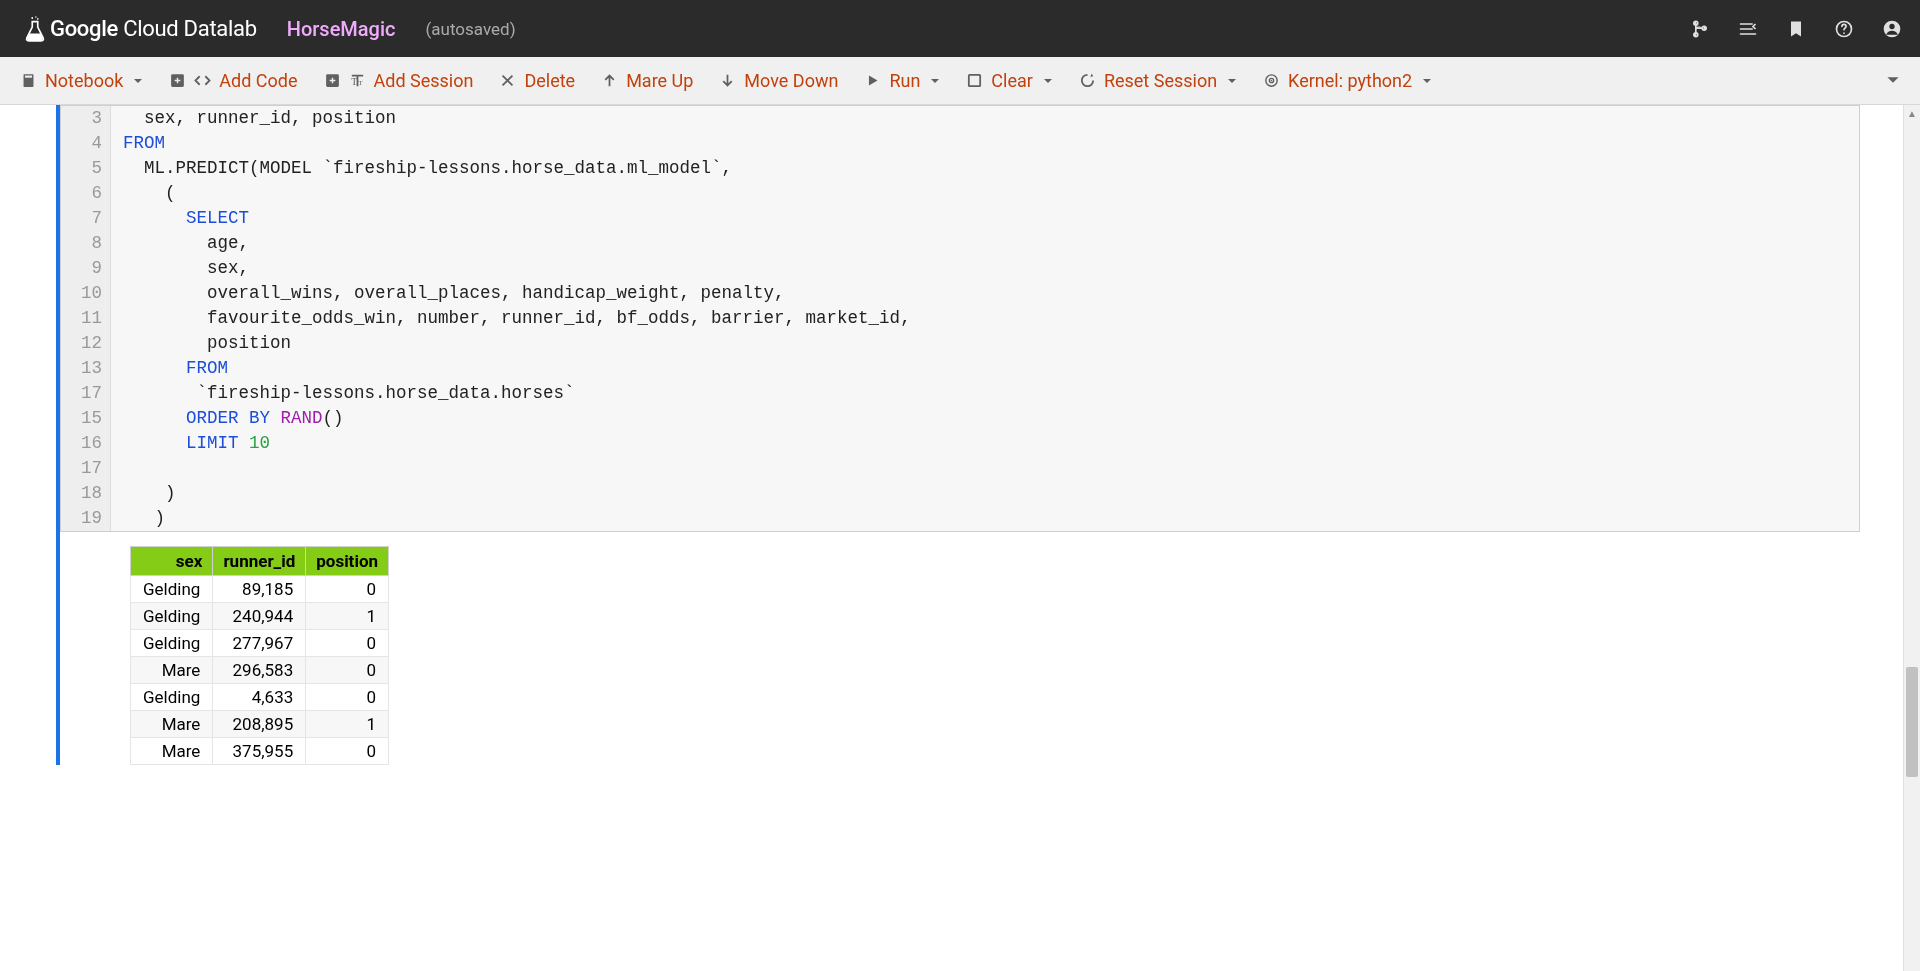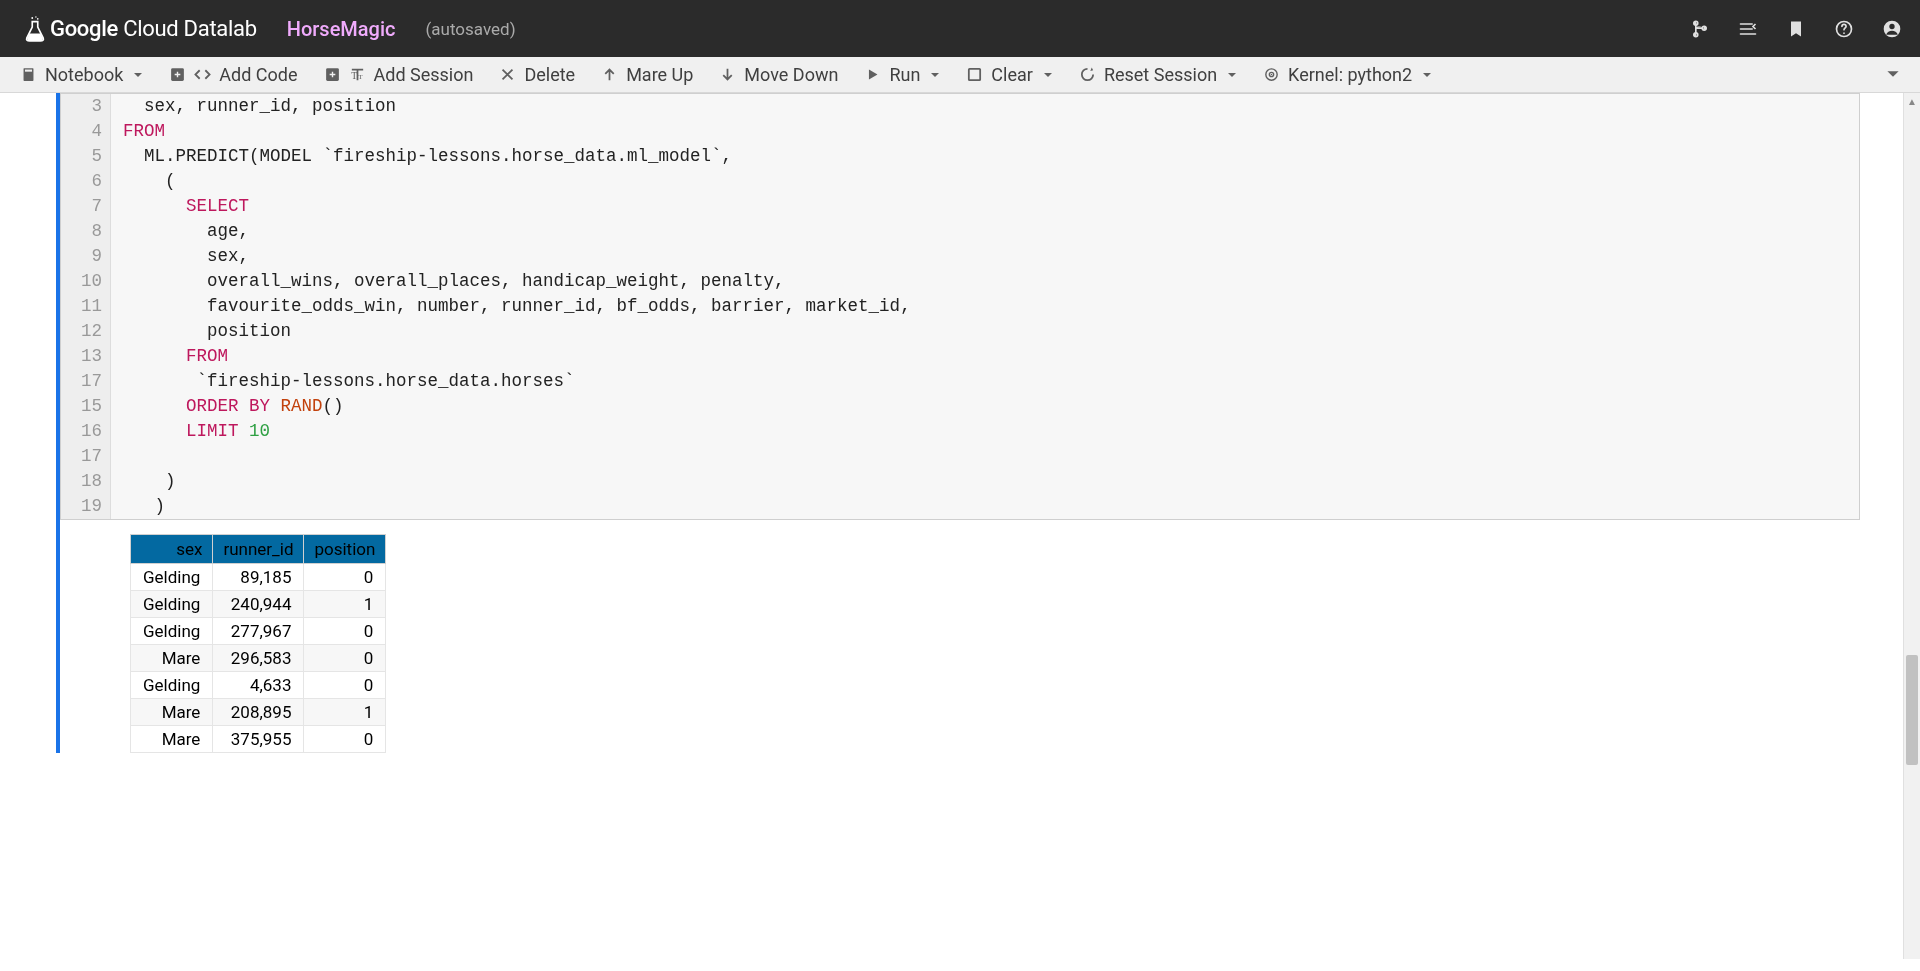--- a/index.html
+++ b/index.html
@@ -19,28 +19,28 @@
   .logo-text { font-size: 22px; font-weight: 400; letter-spacing: -0.3px; }
   .logo-text b { font-weight: 500; }
   .notebook-name { margin-left: 30px; font-size: 20px; font-weight: 500; color: #f0abfc; }
   .autosaved { margin-left: 30px; font-size: 17px; color: #aaa; }
   .header-spacer { flex: 1; }
   .header-icons { display: flex; align-items: center; gap: 28px; }
   .hdr-icon { width: 20px; height: 20px; fill: #e0e0e0; cursor: pointer; }
   
   
   .toolbar {
-    height: 36px;
+    height: 48px;
     background: #f0f0f0;
     border-bottom: 1px solid #d8d8d8;
     display: flex;
     align-items: center;
     padding: 0 20px;
     gap: 26px;
-    color: #404040;
+    color: #c2410c;
     font-size: 18px;
   }
   .tool-btn { display: flex; align-items: center; gap: 8px; cursor: pointer; }
   .tool-btn svg { width: 17px; height: 17px; fill: #606060; }
   .tool-btn .caret { width: 10px; height: 10px; margin-left: 2px; }
   .toolbar-spacer { flex: 1; }
   .toolbar-end-caret { cursor: pointer; }
   
   
   .notebook-wrap {
@@ -68,33 +68,33 @@
   .gutter {
     background: #eeeeee;
     border-right: 1px solid #ddd;
     color: #999;
     text-align: right;
     padding: 0 8px;
     user-select: none;
     min-width: 50px;
   }
   .code-body { padding: 0 12px; white-space: pre; color: #222; flex: 1; }
-  .kw { color: #be185d; }
-  .fn { color: #c2410c; }
+  .kw { color: #1d4ed8; }
+  .fn { color: #a21caf; }
   .num { color: #2ea043; }
   
   
   .output-area { padding: 14px 0 0 70px; }
   table.data { border-collapse: collapse; font-size: 17px; }
   table.data th {
-    background: #0369a1;
+    background: #84cc16;
     border: 1px solid #d0d0d0;
     padding: 4px 10px;
     text-align: right;
-    font-weight: 400;
+    font-weight: 700;
   }
   table.data td {
     border: 1px solid #e5e5e5;
     padding: 3px 12px;
     text-align: right;
   }
   table.data tr:nth-child(even) td { background: #f7f7f7; }
   
   
   .scrollbar-track {

